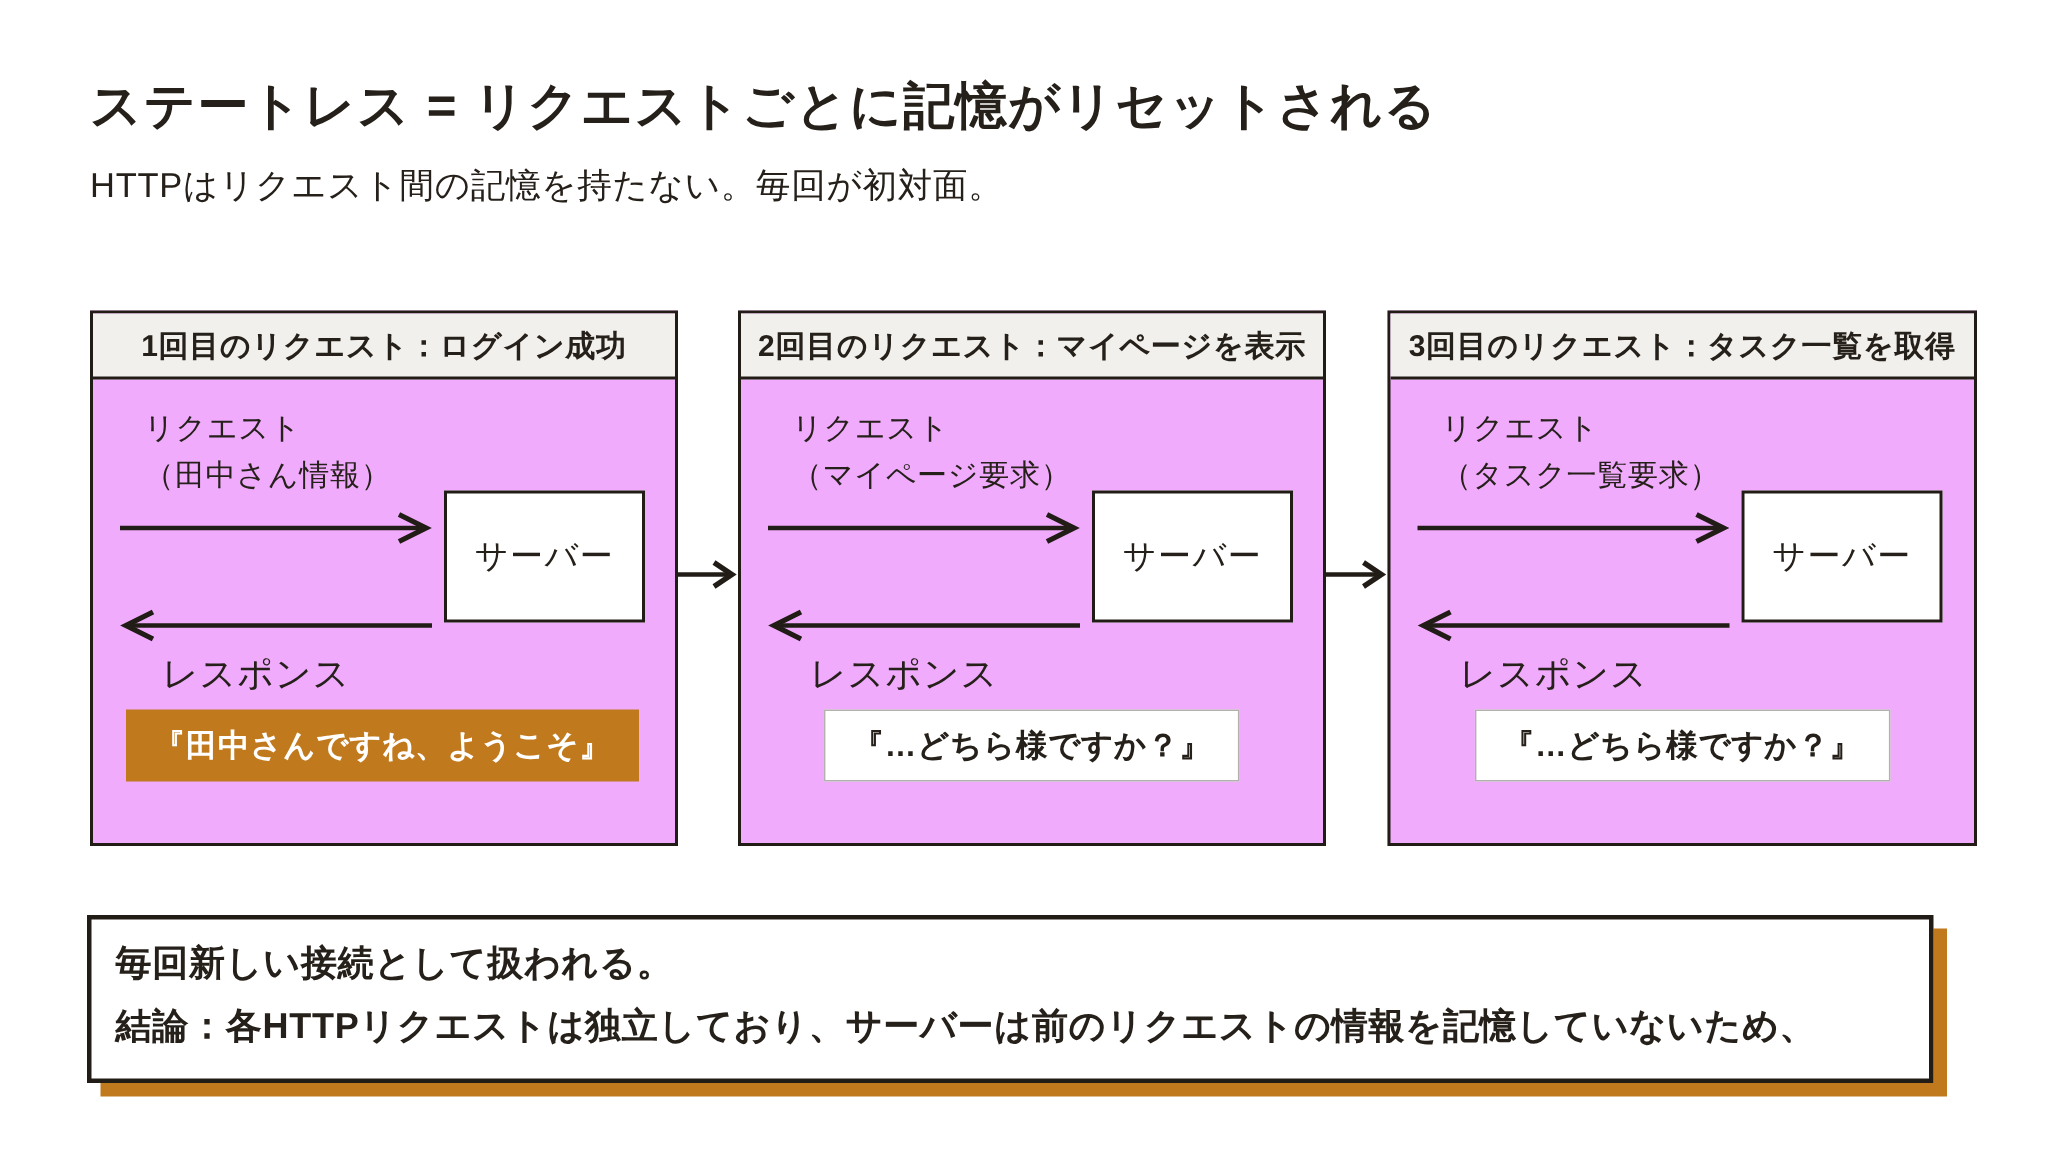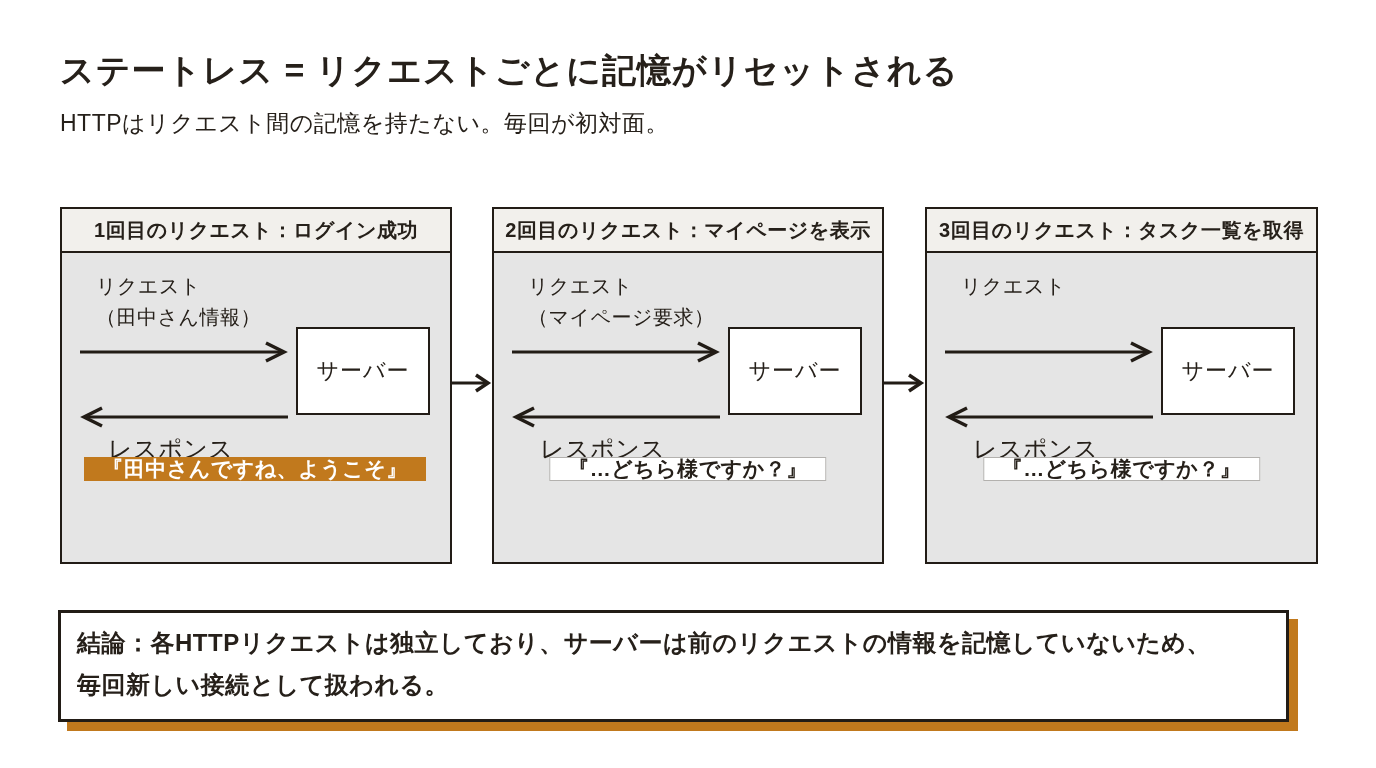--- a/index.html
+++ b/index.html
@@ -5,21 +5,21 @@
   * { margin:0; padding:0; box-sizing:border-box; }
   html,body { width:1376px; height:768px; background:#ffffff; overflow:hidden;
     font-family:"Liberation Sans", sans-serif; color:#26201a; }
   .stage { position:relative; width:1376px; height:768px; background:#ffffff; }
 
   .page-title { position:absolute; left:60px; top:48px; font-size:34px; font-weight:800;
     letter-spacing:1px; color:#26201a; }
   .page-subtitle { position:absolute; left:60px; top:108px; font-size:23px; font-weight:500;
     letter-spacing:0.5px; color:#26201a; }
 
-  .panel { position:absolute; top:207px; height:357px; width:392px; background:#e5e5e5;
+  .panel { position:absolute; top:207px; height:357px; width:392px; background:#f0abfc;
     border:2px solid #221c16; }
   .panel.p1 { left:60px; }
   .panel.p2 { left:492px; }
   .panel.p3 { left:925px; width:393px; }
 
   .panel-header { position:absolute; top:0; left:0; right:0; height:44px; background:#f2f0ec;
     border-bottom:2px solid #221c16; display:flex; align-items:center; justify-content:center;
     font-size:20px; font-weight:700; letter-spacing:0.5px; white-space:nowrap; }
 
   .request-block { position:absolute; left:34px; top:62px; font-size:20px; font-weight:500;
@@ -29,21 +29,21 @@
   .arrow-right { left:16px; top:131px; }
   .arrow-left  { left:16px; top:196px; }
 
   .server-box { position:absolute; left:234px; top:118px; width:134px; height:88px;
     border:2px solid #221c16; background:#ffffff; display:flex; align-items:center;
     justify-content:center; font-size:22px; font-weight:500; letter-spacing:1px; }
 
   .response-label { position:absolute; left:46px; top:224px; font-size:24px; font-weight:500;
     letter-spacing:0.5px; }
 
-  .response-box { position:absolute; top:248px; height:24px; display:flex; align-items:center;
+  .response-box { position:absolute; top:264px; height:48px; display:flex; align-items:center;
     justify-content:center; font-size:21px; font-weight:700; letter-spacing:0.5px;
     white-space:nowrap; }
   .response-box.highlight { left:22px; right:24px; background:#c1791d; color:#ffffff; }
   .response-box.plain { left:50%; transform:translateX(-50%); background:#ffffff;
     border:1px solid #b3b1ae; color:#26201a; padding:0 18px;text-align:right; }
 
   .connector { position:absolute; top:371px; width:42px; height:24px; }
   .connector.c1 { left:450px; }
   .connector.c2 { left:883px; }
 
@@ -105,32 +105,33 @@
 
   <svg class="connector c2" width="42" height="24" viewBox="0 0 42 24">
     <path d="M0 12 H36" stroke="#221c16" stroke-width="3" fill="none"></path>
     <path d="M26 4 L38 12 L26 20" stroke="#221c16" stroke-width="3.5" fill="none"></path>
   </svg>
 
   <div class="panel p3">
     <div class="panel-header">3回目のリクエスト：タスク一覧を取得</div>
     <div class="request-block">
       <div>リクエスト</div>
+      <div>（タスク一覧要求）</div>
     </div>
     <svg class="arrow arrow-right" width="212" height="24" viewBox="0 0 212 24">
       <path d="M2 12 H204" stroke="#221c16" stroke-width="3" fill="none"></path>
       <path d="M188 3 L206 12 L188 21" stroke="#221c16" stroke-width="3.5" fill="none"></path>
     </svg>
     <div class="server-box">サーバー</div>
     <svg class="arrow arrow-left" width="212" height="24" viewBox="0 0 212 24">
       <path d="M8 12 H210" stroke="#221c16" stroke-width="3" fill="none"></path>
       <path d="M24 3 L6 12 L24 21" stroke="#221c16" stroke-width="3.5" fill="none"></path>
     </svg>
     <div class="response-label">レスポンス</div>
     <div class="response-box plain">『…どちら様ですか？』</div>
   </div>
 
   <div class="conclusion">
+    <div>毎回新しい接続として扱われる。</div>
     <div>結論：各HTTPリクエストは独立しており、サーバーは前のリクエストの情報を記憶していないため、</div>
-    <div>毎回新しい接続として扱われる。</div>
   </div>
 
 </div>
 
 </body></html>

